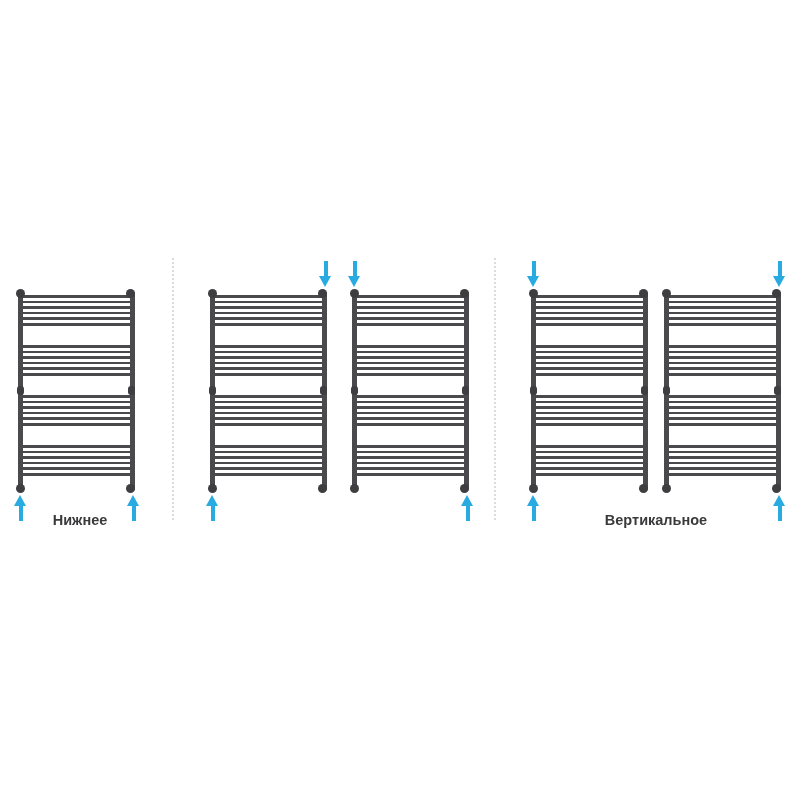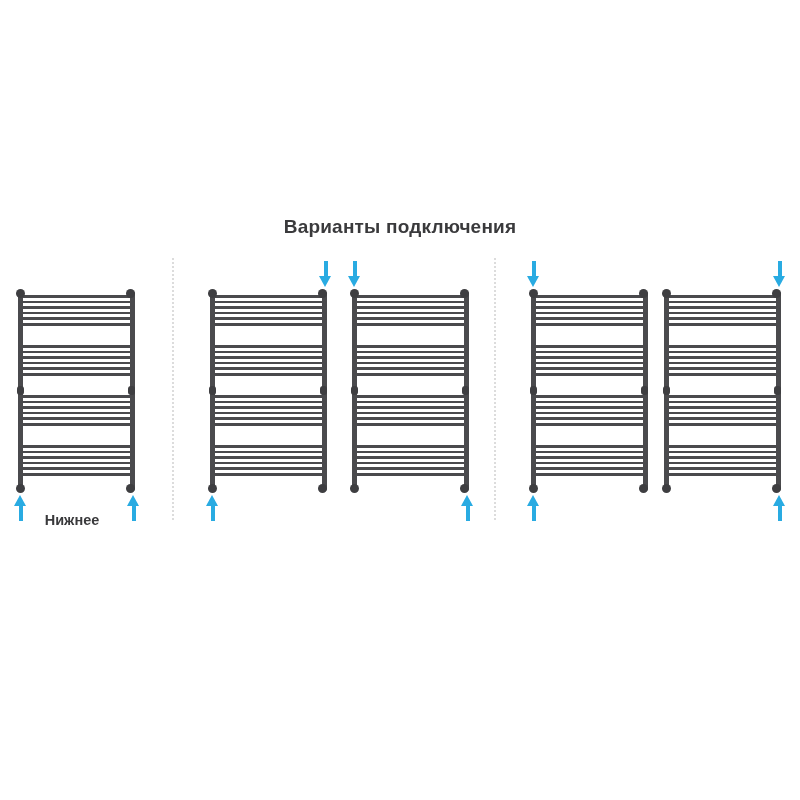--- a/index.html
+++ b/index.html
@@ -94,26 +94,26 @@
   .arrow.down .shaft{top:0;height:16px;}
   .arrow.down .head{top:15px;border-top:11px solid #29abe2;}
   .arrow.up .shaft{bottom:0;height:16px;}
   .arrow.up .head{bottom:15px;border-bottom:11px solid #29abe2;}
 </style>
 </head>
 <body>
 
 <div id="stage">
 
-  <div class="title">Варианты подключения</div>
 
   <div class="divider" style="left:172px"></div>
   <div class="divider" style="left:494px"></div>
 
-  <div class="caption" style="left:2px;width:140px">Нижнее</div>
+  <div class="caption" style="left:10px;width:140px">Нижнее</div>
+  <div class="caption" style="left:566px;width:180px">Вертикальное</div>
 
   <div id="radiators">
       <div class="rad" style="left: 18px; top: 291px; width: 117px; height: 200px;">
         <div class="rail l"></div>
         <div class="rail r"></div>
         <div class="rung" style="top: 4px;"></div>
         <div class="rung" style="top: 9.6px;"></div>
         <div class="rung" style="top: 15.2px;"></div>
         <div class="rung" style="top: 20.8px;"></div>
         <div class="rung" style="top: 26.4px;"></div>

